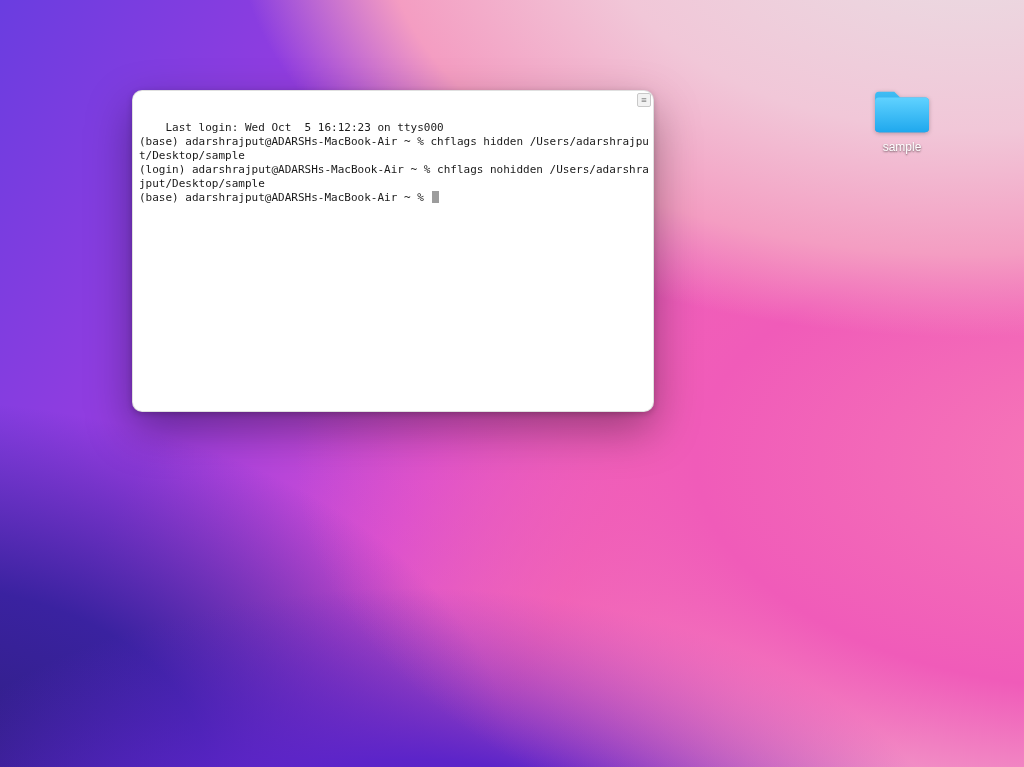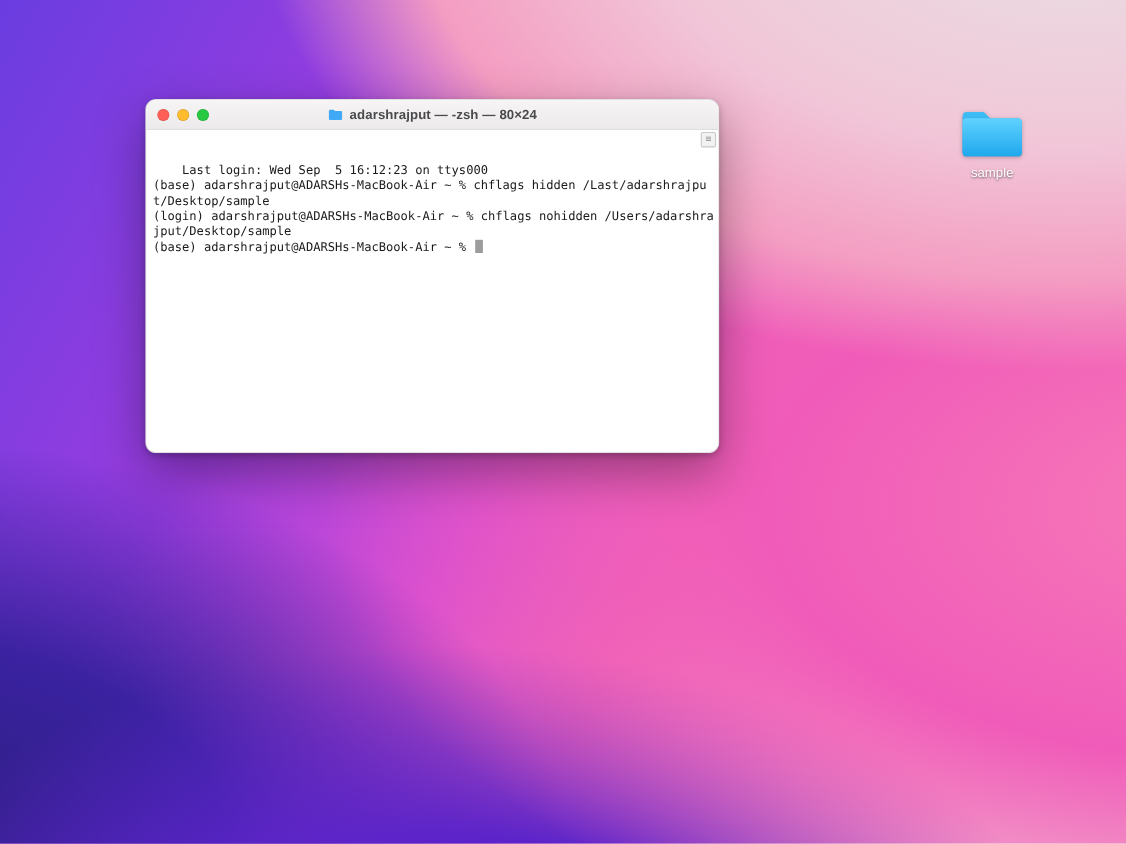--- a/index.html
+++ b/index.html
@@ -20,21 +20,21 @@
       radial-gradient(120% 90% at 95% -10%, #e9dfe4 0%, #f1c7d8 30%, #f49dc2 48%, rgba(244,157,194,0) 60%),
       radial-gradient(140% 100% at 110% 60%, #f77ab7 0%, #f05bb9 30%, rgba(240,91,185,0) 58%),
       radial-gradient(90% 70% at 40% 120%, #4a1fb0 0%, #5c24c9 30%, rgba(92,36,201,0) 62%),
       radial-gradient(100% 80% at -10% 100%, #2e1e7f 0%, #3a22a0 30%, rgba(58,34,160,0) 60%),
       linear-gradient(120deg, #6a3de0 0%, #9a3de0 28%, #d84fd2 48%, #f16bb6 62%, #f8a7c4 78%, #f3c8d3 92%);
   }
 
   
   .desktop-folder {
     position: absolute;
-    top: 96px;
+    top: 86px;
     left: 862px;
     width: 80px;
     text-align: center;
     user-select: none;
   }
   .desktop-folder svg {
     width: 62px;
     height: 50px;
     display: block;
     margin: 0 auto 4px;
@@ -167,34 +167,21 @@
         <stop offset="100%" stop-color="#1a97dd"></stop>
       </linearGradient>
     </defs>
     <path d="M4 10 q0-4 4-4 h16 l6 6 h26 q4 0 4 4 v28 q0 4-4 4 H8 q-4 0-4-4 Z" fill="url(#ft)"></path>
     <path d="M4 16 q0-4 4-4 h48 q4 0 4 4 v28 q0 4-4 4 H8 q-4 0-4-4 Z" fill="url(#fg)"></path>
   </svg>
   <div class="label">sample</div>
 </div>
 
 <div class="term-window">
-  <div class="titlebar">
-    <div class="traffic-lights">
-      <div class="btn red"></div>
-      <div class="btn yellow"></div>
-      <div class="btn green"></div>
-    </div>
-    <div class="title-wrap">
-      <svg class="folder-glyph" viewBox="0 0 16 14">
-        <path d="M1 3.2 Q1 2 2.2 2 h4 l1.4 1.4 h6.2 Q15 3.4 15 4.6 v7 Q15 13 13.8 13 H2.2 Q1 13 1 11.8 Z" fill="#3fa9f5"></path>
-      </svg>
-      <span class="title-text">adarshrajput — -zsh — 80×24</span>
-    </div>
-  </div>
 
   <div class="term-body">
     <div class="scroll-hint"></div>
-    <span>Last login: Wed Sep  5 16:12:23 on ttys000</span>
-<span>(base) adarshrajput@ADARSHs-MacBook-Air ~ % chflags hidden /Last/adarshrajput/Desktop/sample</span>
+    <span>Last login: Wed Oct  5 16:12:23 on ttys000</span>
+<span>(base) adarshrajput@ADARSHs-MacBook-Air ~ % chflags hidden /Users/adarshrajput/Desktop/sample</span>
 <span>(login) adarshrajput@ADARSHs-MacBook-Air ~ % chflags nohidden /Users/adarshrajput/Desktop/sample</span>
 <span>(base) adarshrajput@ADARSHs-MacBook-Air ~ % </span><span class="cursor-block"></span>
   </div>
 </div>
 
 </body></html>

